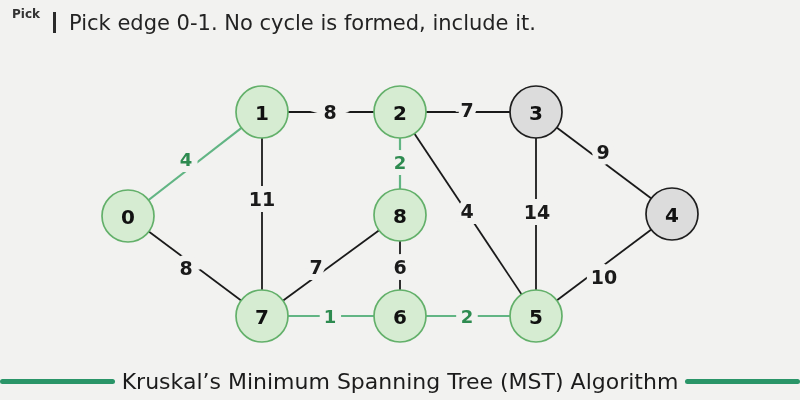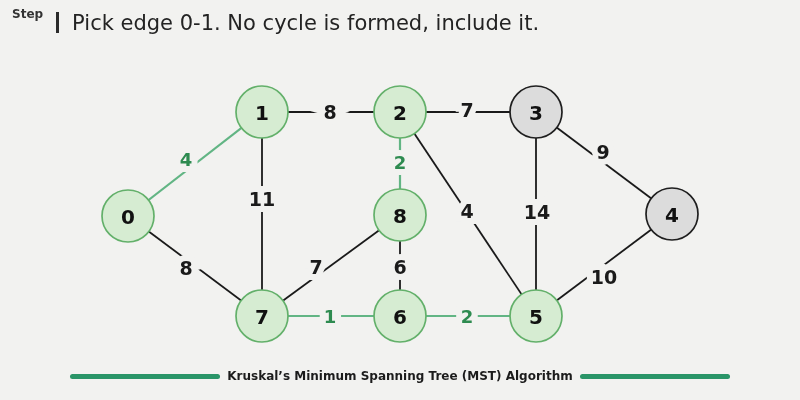--- a/index.html
+++ b/index.html
@@ -10,28 +10,28 @@
   }
   .header{position:absolute;top:10px;left:12px;display:flex;align-items:stretch}
   .step-block{display:flex;flex-direction:column;align-items:center;justify-content:flex-start}
   .step-num{font-size:40px;font-weight:bold;color:#1e9553;line-height:1.0;letter-spacing:1px}
   .step-label{font-size:12px;font-weight:bold;color:#333;margin-top:-3px}
   .vdivider{width:3px;background:#2b2b2b;margin:2px 13px 2px 13px}
   .instruction{font-size:21px;color:#232323;align-self:flex-start;margin-top:1px;white-space:nowrap}
   #graph{position:absolute;left:0;top:0}
   .footer{position:absolute;top:369px;left:0;right:0;display:flex;align-items:center;justify-content:center;gap:7px}
   .fline{height:5px;width:150px;border-radius:3px;background:#2a9568}
-  .ftitle{font-size:12px;font-weight:bold;color:#1c1c1c;white-space:nowrap}
+  .ftitle{font-size:22px;font-weight:normal;color:#1c1c1c;white-space:nowrap}
 </style>
 </head>
 <body>
 
 <div class="header">
   <div class="step-block">
-    <div class="step-label">Step</div>
+    <div class="step-label">Pick</div>
   </div>
   <div class="vdivider"></div>
   <div class="instruction">Pick edge 0-1. No cycle is formed, include it.</div>
 </div>
 
 <svg id="graph" width="800" height="400">
     <line x1="128" y1="216" x2="262" y2="112" stroke="#62b584" stroke-width="2.2"></line>
     <line x1="128" y1="216" x2="262" y2="316" stroke="#1a1a1a" stroke-width="1.8"></line>
     <line x1="262" y1="112" x2="400" y2="112" stroke="#1a1a1a" stroke-width="1.8"></line>
     <line x1="262" y1="112" x2="262" y2="316" stroke="#1a1a1a" stroke-width="1.8"></line>

